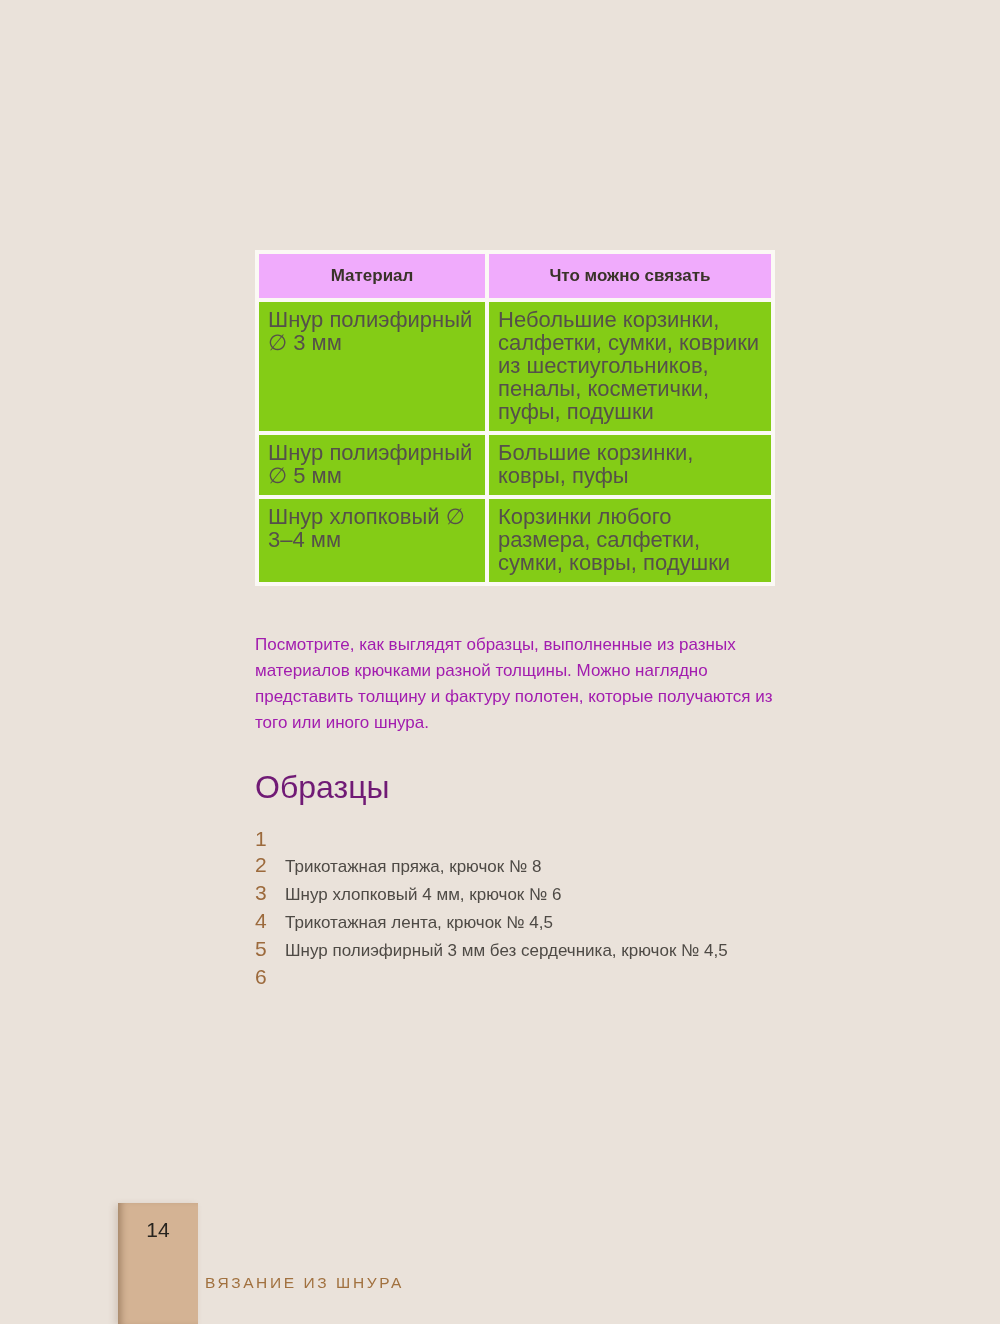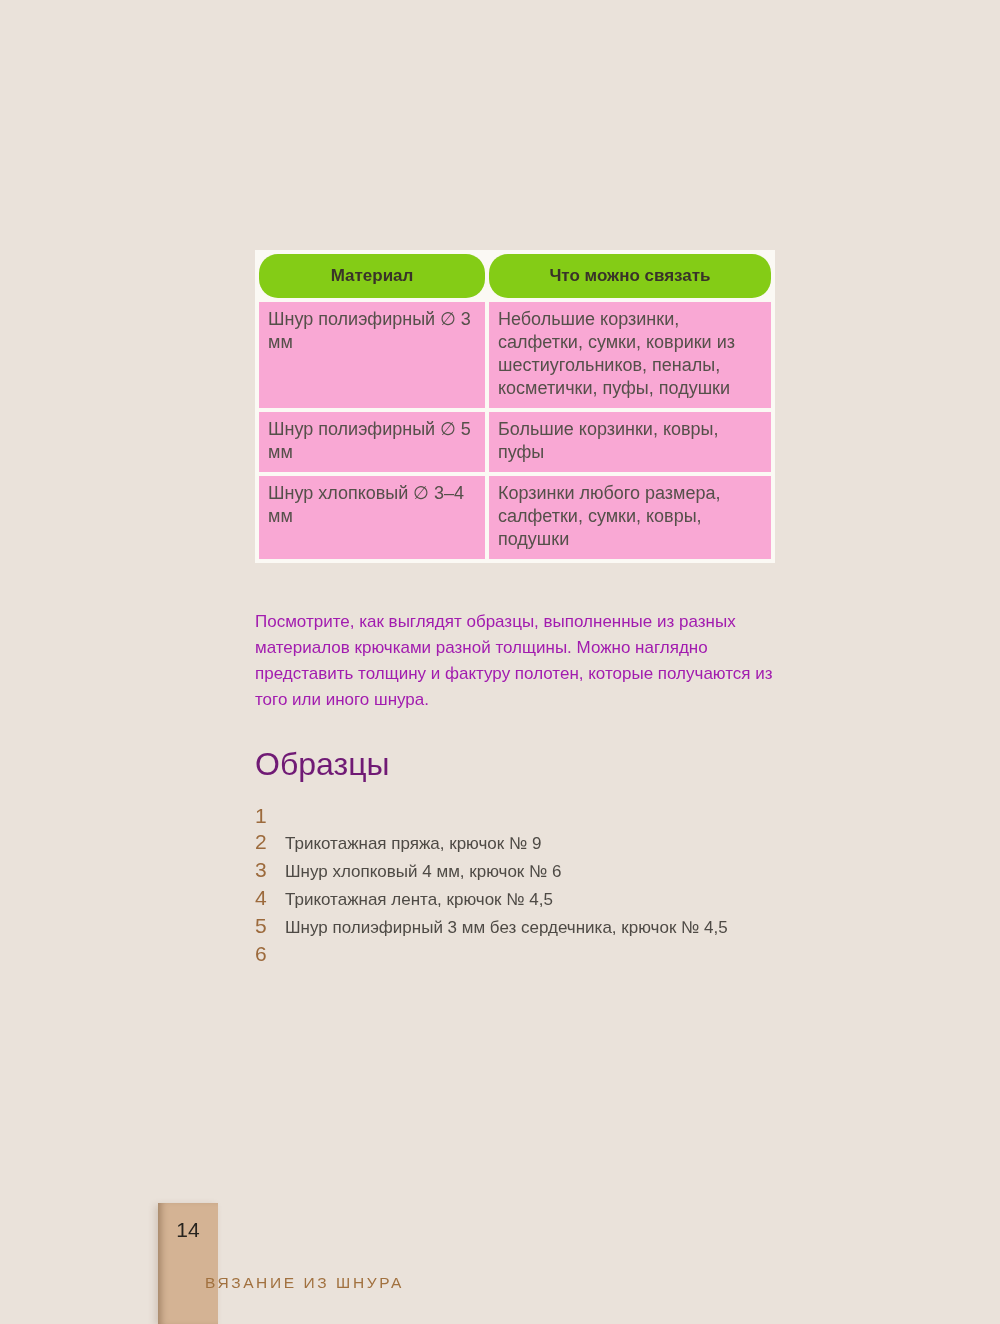--- a/index.html
+++ b/index.html
@@ -26,33 +26,32 @@
     letter-spacing: 0.2px;
     margin-bottom: 28px;
   }
   table.materials {
     width: 520px;
     border-collapse: separate;
     border-spacing: 4px;
     background: #FBF9F4;
   }
   table.materials th {
-    background: #84cc16;
+    background: #f0abfc;
     height: 44px;
     font-size: 17px;
     font-weight: bold;
     color: #393329;
     text-align: center;
     vertical-align: middle;
-    border-radius: 19px;
   }
   table.materials th.col-material { width: 226px; }
   table.materials td {
-    background: #f9a8d4;
-    font-size: 18px;
+    background: #84cc16;
+    font-size: 22px;
     line-height: 23px;
     color: #55504A;
     vertical-align: top;
     padding: 6px 8px 8px 9px;
   }
   .intro {
     margin-top: 46px;
     font-size: 17px;
     line-height: 26px;
     color: #a21caf;
@@ -80,25 +79,24 @@
   }
   .sample-text {
     font-size: 17px;
     color: #4E4A45;
   }
   .footer-tab {
     position: absolute;
     left: 118px;
     top: 1203px;
     bottom: 0;
-    width: 60px;
+    width: 80px;
     background: #D4B394;
     box-shadow: inset 7px 0 7px -4px rgba(103, 74, 46, 0.45), -3px 2px 7px rgba(103, 74, 46, 0.18);
     text-align: center;
-    margin-left: 40px;
   }
   .page-number {
     display: inline-block;
     margin-top: 15px;
     font-size: 21px;
     color: #27241F;
   }
   .book-title {
     position: absolute;
     left: 205px;
@@ -142,21 +140,21 @@
     <p class="intro">Посмотрите, как выглядят образцы, выполненные из разных материалов крючками разной толщины. Можно наглядно представить толщину и фактуру полотен, которые получаются из того или иного шнура.</p>
 
     <h2 class="samples-heading">Образцы</h2>
 
     <div class="samples-list">
       <div class="sample-item">
         <span class="sample-num">1</span>
       </div>
       <div class="sample-item">
         <span class="sample-num">2</span>
-        <span class="sample-text">Трикотажная пряжа, крючок № 9</span>
+        <span class="sample-text">Трикотажная пряжа, крючок № 8</span>
       </div>
       <div class="sample-item">
         <span class="sample-num">3</span>
         <span class="sample-text">Шнур хлопковый 4 мм, крючок № 6</span>
       </div>
       <div class="sample-item">
         <span class="sample-num">4</span>
         <span class="sample-text">Трикотажная лента, крючок № 4,5</span>
       </div>
       <div class="sample-item">

